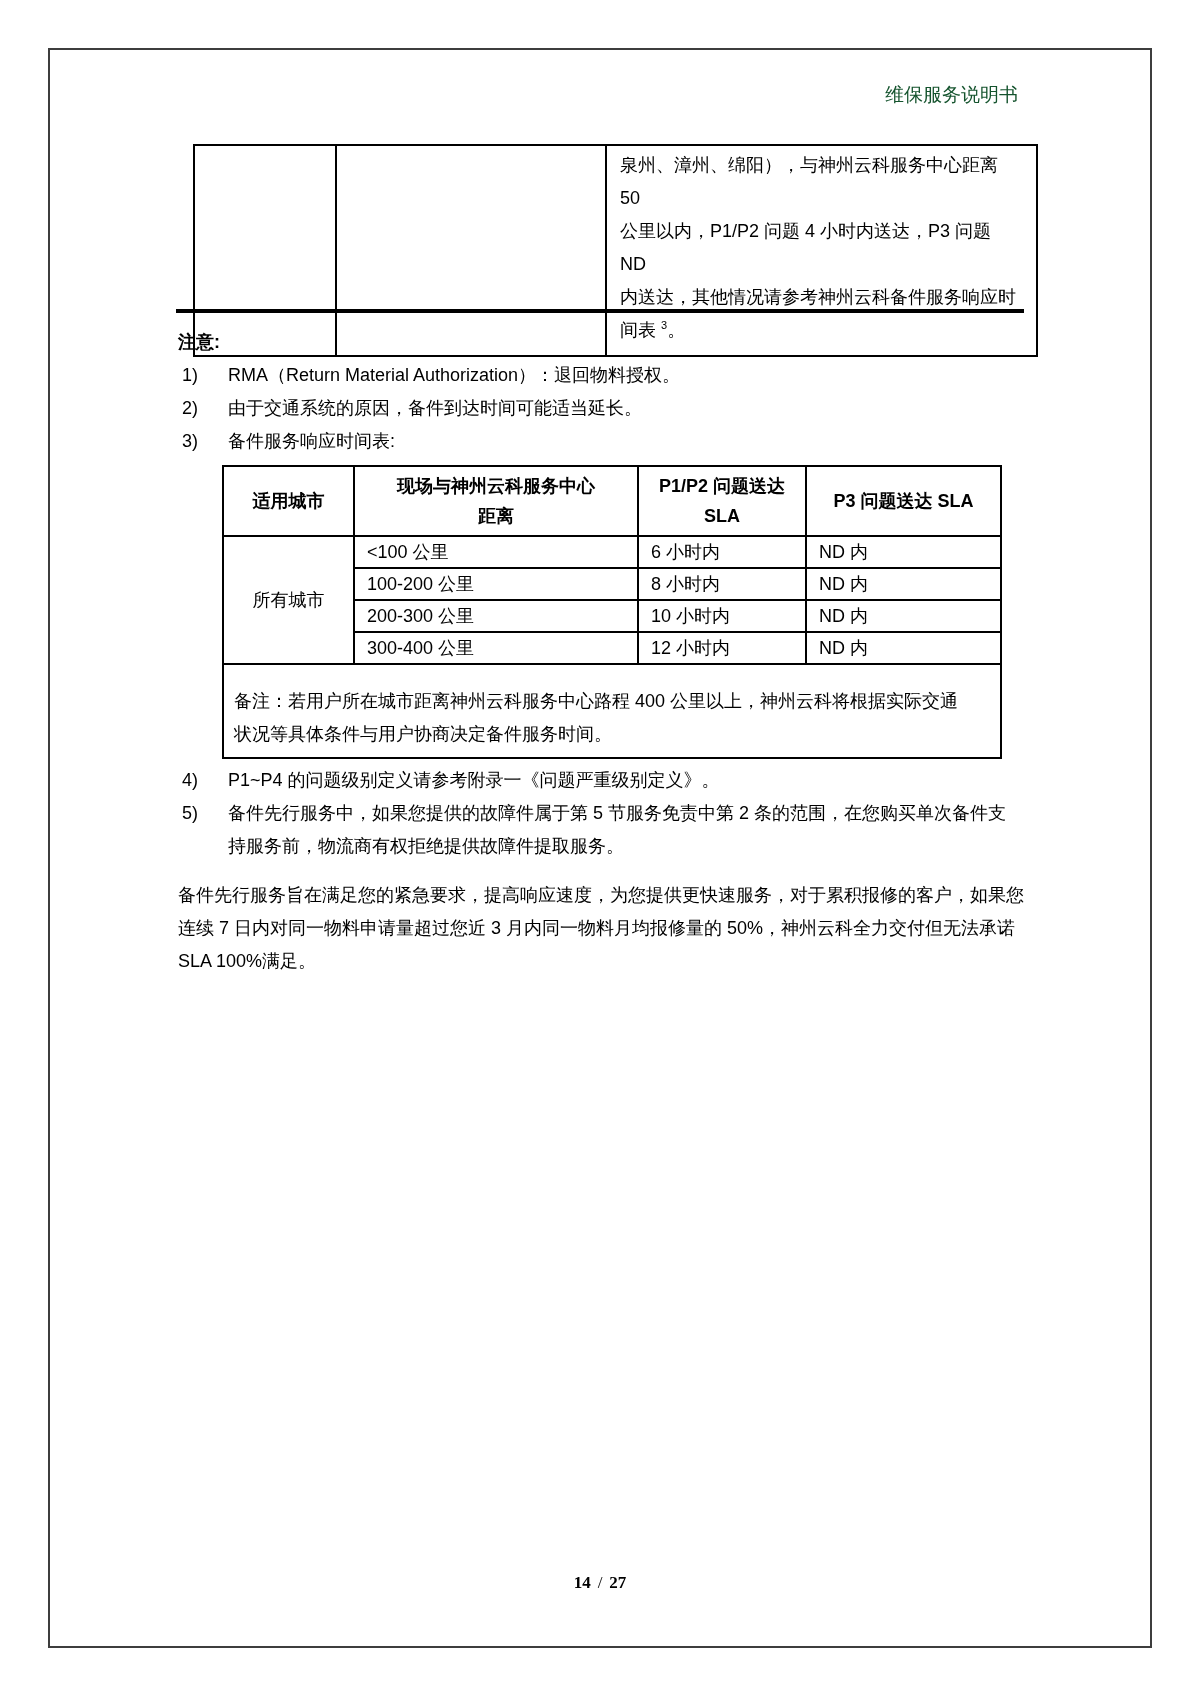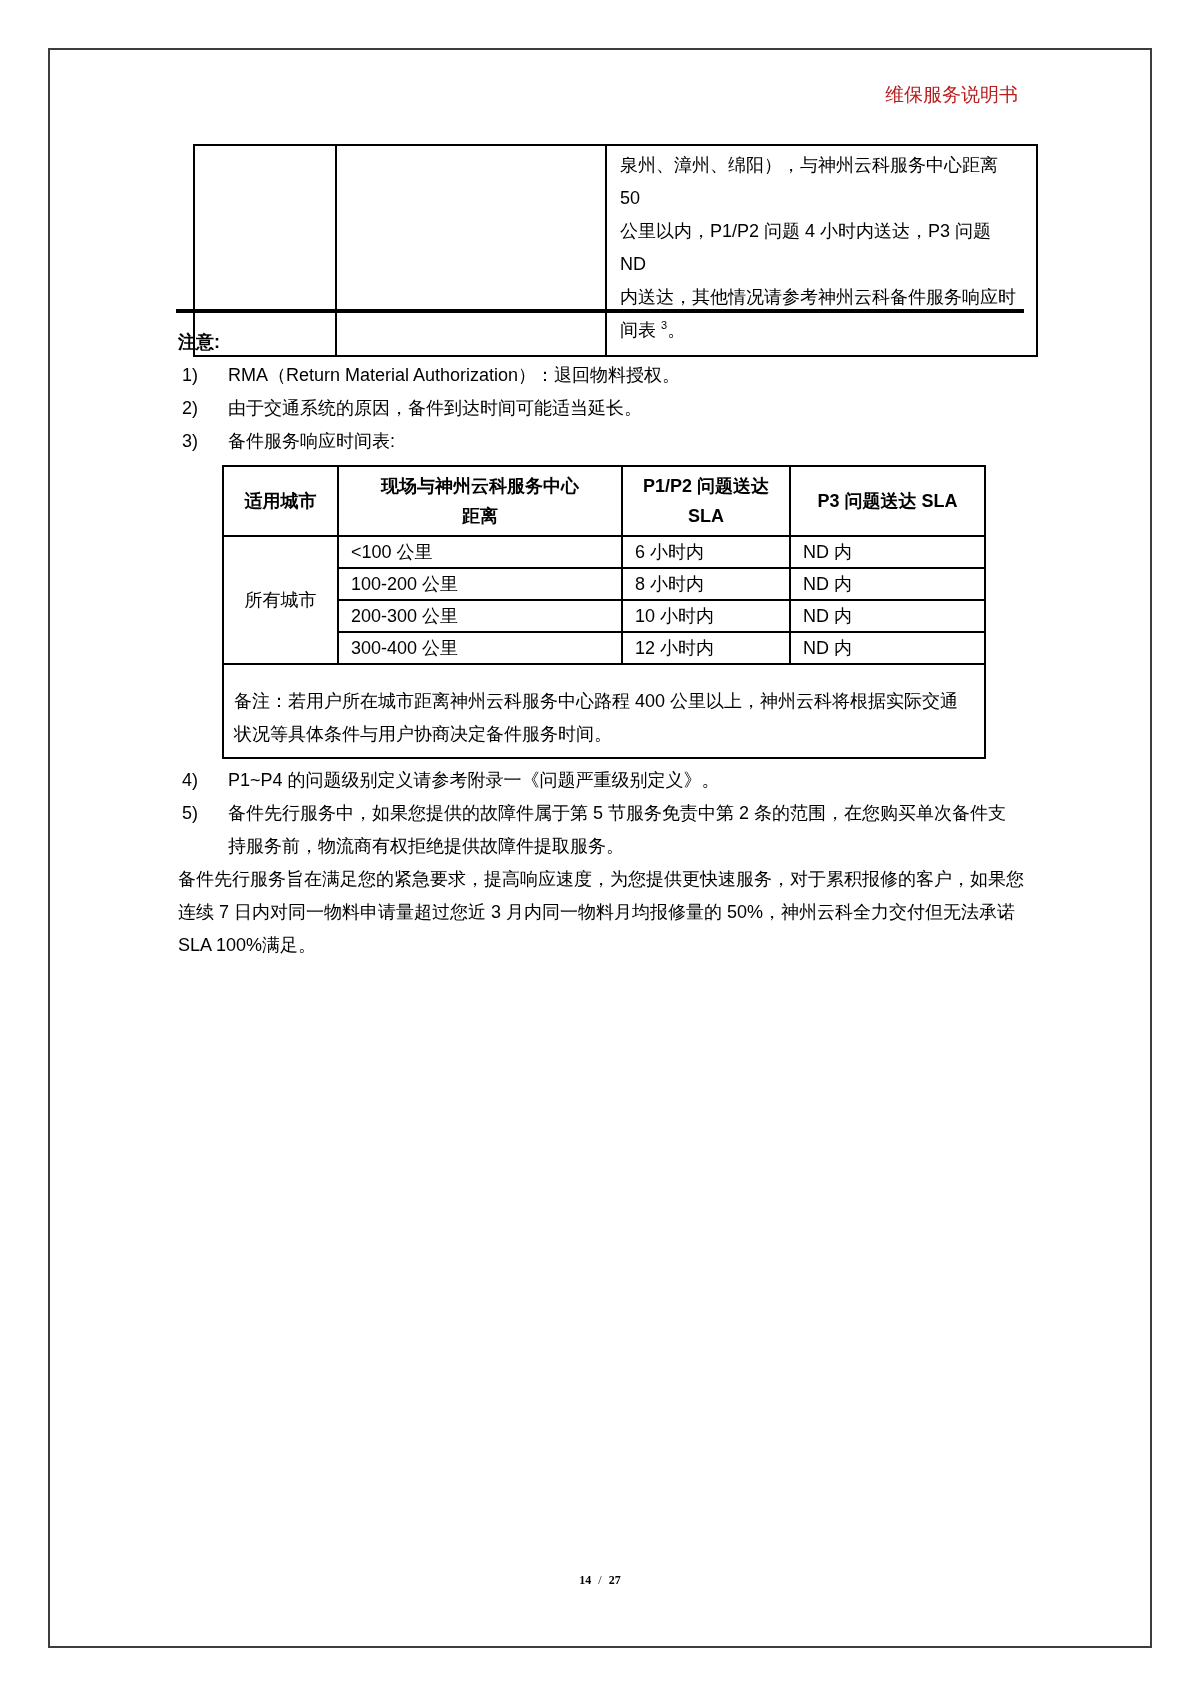--- a/index.html
+++ b/index.html
@@ -22,21 +22,21 @@
     background: transparent;
   }
   .header-title {
     position: absolute;
     top: 82px;
     right: 182px;
     width: 300px;
     text-align: right;
     font-family: "Liberation Serif", serif;
     font-size: 19px;
-    color: #b91c1c;
+    color: #14532d;
   }
   
   .top-table {
     position: absolute;
     left: 193px; top: 144px;
     width: 843px;
     border-collapse: collapse;
     table-layout: fixed;
   }
   .top-table td {
@@ -83,41 +83,41 @@
   .sla-table th, .sla-table td {
     border: 2px solid #000000;
   }
   .sla-table th {
     font-weight: bold;
     text-align: center;
     vertical-align: middle;
     white-space: pre-line;
     padding: 4px 2px;
   }
-  .col-city { width: 115px; }
+  .col-city { width: 131px; }
   .col-dist { width: 284px; }
   .col-p12  { width: 168px; }
   .col-p3   { width: 195px; }
   .sla-table td { padding: 0 4px 0 12px; height: 20px; vertical-align: middle; }
   .sla-table td.city-cell { text-align: center; padding: 15px; vertical-align: middle; }
   .sla-table td.note-cell {
     padding: 20px 10px 6px 10px;
     line-height: 33px;
     white-space: pre-line;
     height: auto;
   }
-  .closing { margin-top: 0; }
+  .closing { margin-top: 16px; }
   .footer {
     position: absolute;
     top: 1573px;
     left: 0;
     width: 1200px;
     text-align: center;
     font-family: "Liberation Serif", serif;
-    font-size: 12px;
+    font-size: 17px;
   }
   .footer .num { font-weight: bold; }
   .footer .sep { padding: 0 7px; font-weight: normal; }
 </style>
 </head>
 <body>
 
 <div class="page">
 
   <div class="page-border"></div>

